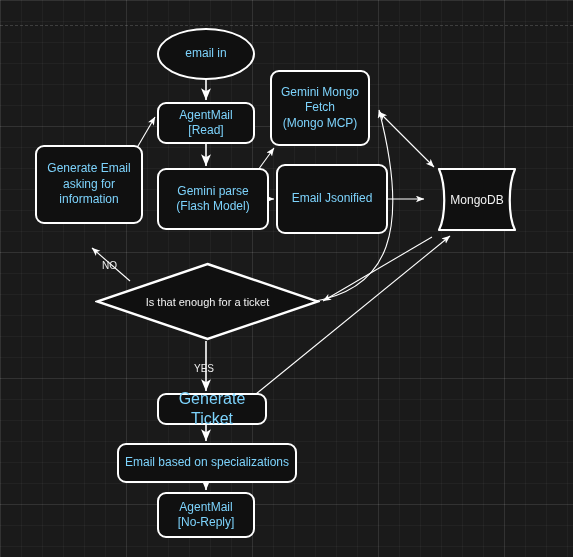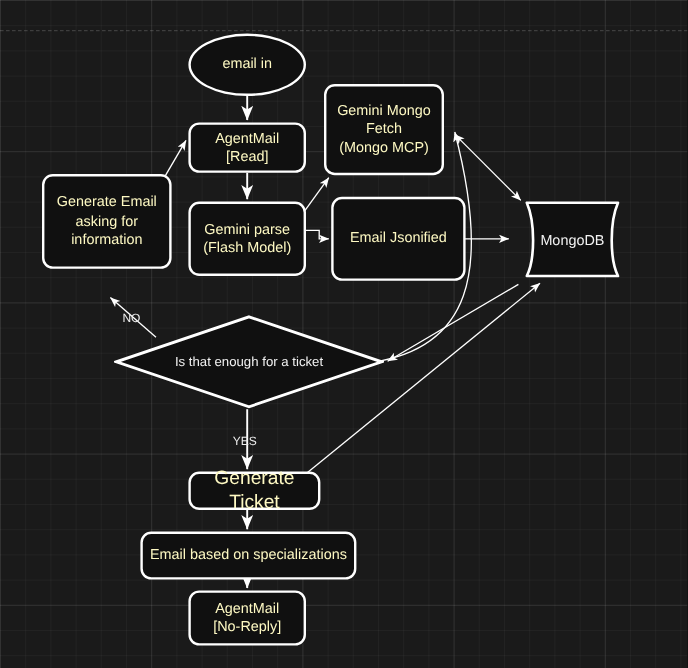--- a/index.html
+++ b/index.html
@@ -29,21 +29,21 @@
     height: 557px;
     pointer-events: none;
   }
   .node {
     position: absolute;
     box-sizing: border-box;
     display: flex;
     align-items: center;
     justify-content: center;
     text-align: center;
-    color: #fef9c3;
+    color: #7dd3fc;
     background: #101010;
     border: 2px solid #ffffff;
     line-height: 1.28;
     z-index: 2;
   }
   .node.rounded { border-radius: 9px; }
   .node.ellipse { border-radius: 50%; }
   .node-label { white-space: pre-line; display: block; }
 
   
@@ -154,21 +154,21 @@
 Fetch
 (Mongo MCP)</span>
   </div>
 
   <div class="node rounded" style="left:35px;top:145px;width:108px;height:79px;font-size:12px">
     <span class="node-label">Generate Email
 asking for
 information</span>
   </div>
 
-  <div class="node rounded" style="left:157px;top:168px;width:98px;height:62px;font-size:12px">
+  <div class="node rounded" style="left:157px;top:168px;width:112px;height:62px;font-size:12px">
     <span class="node-label">Gemini parse
 (Flash Model)</span>
   </div>
 
   <div class="node rounded" style="left:276px;top:164px;width:112px;height:70px;font-size:12px">
     <span class="node-label">Email Jsonified</span>
   </div>
 
   <div class="db-wrap" style="left:428px;top:167px;width:98px;height:65px">
     <svg class="db-shape" viewBox="0 0 98 65" preserveAspectRatio="none">

